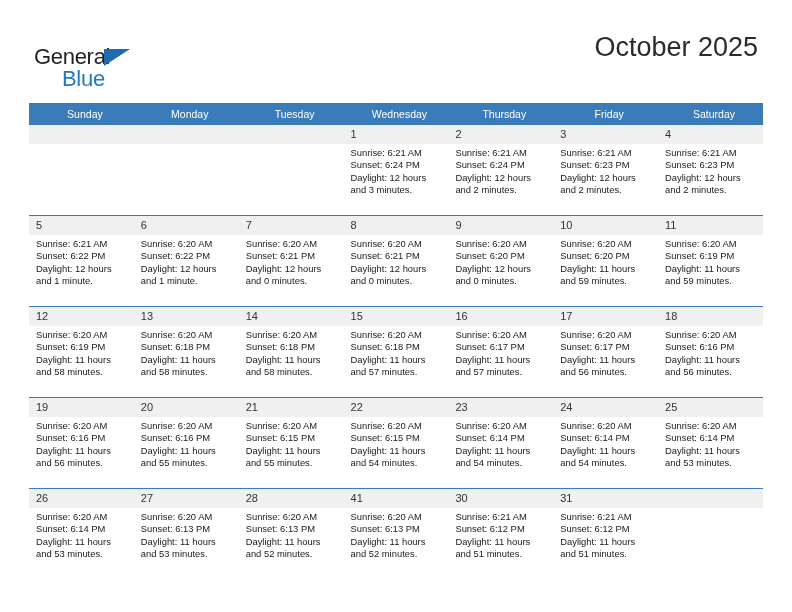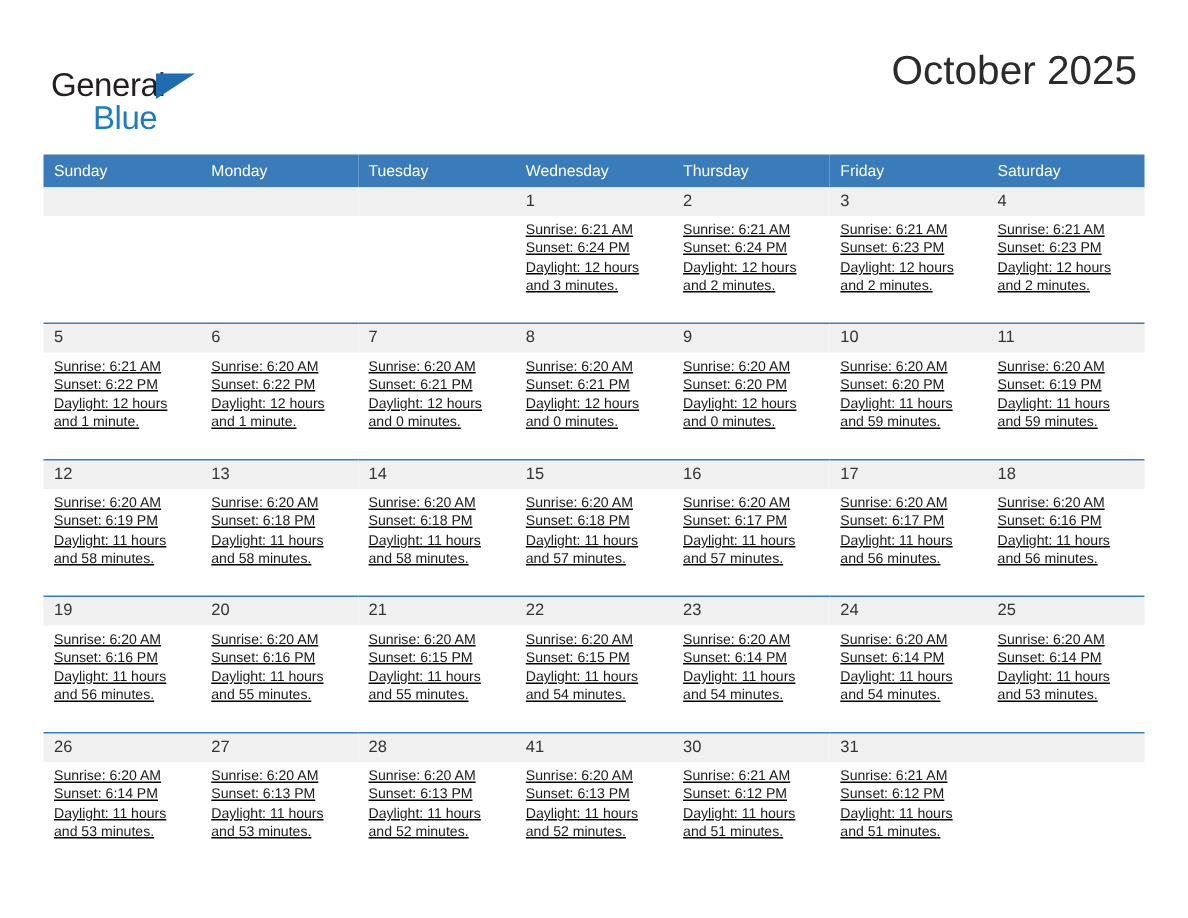--- a/index.html
+++ b/index.html
@@ -94,21 +94,21 @@
   table.cal {
     border-collapse: collapse;
     width: 734px;
     table-layout: fixed;
   }
   table.cal th {
     background: #3a7cb9;
     color: #ffffff;
     font-size: 10.5px;
     font-weight: normal;
-    text-align: left;
+    text-align: center;
     padding: 5px 0 5px 7px;
     height: 11px;
     border: none;
     margin-left: 12px;
   }
   td.day {
     vertical-align: top;
     padding: 0;
     border: none;
     border-top: 1px solid #3a7cb9;
@@ -125,21 +125,20 @@
     color: #333333;
     padding: 3px 0 3px 7px;
     height: 13px;
     line-height: 13px;
   }
   .daynum.empty {
     color: transparent;
   }
   .lines {
     padding: 3px 5px 0 7px;
-    text-decoration: underline;
   }
   .lines div {
     font-size: 9.4px;
     line-height: 12.4px;
     color: #1a1a1a;
     white-space: nowrap;
   }
 </style>
 </head>
 <body>

